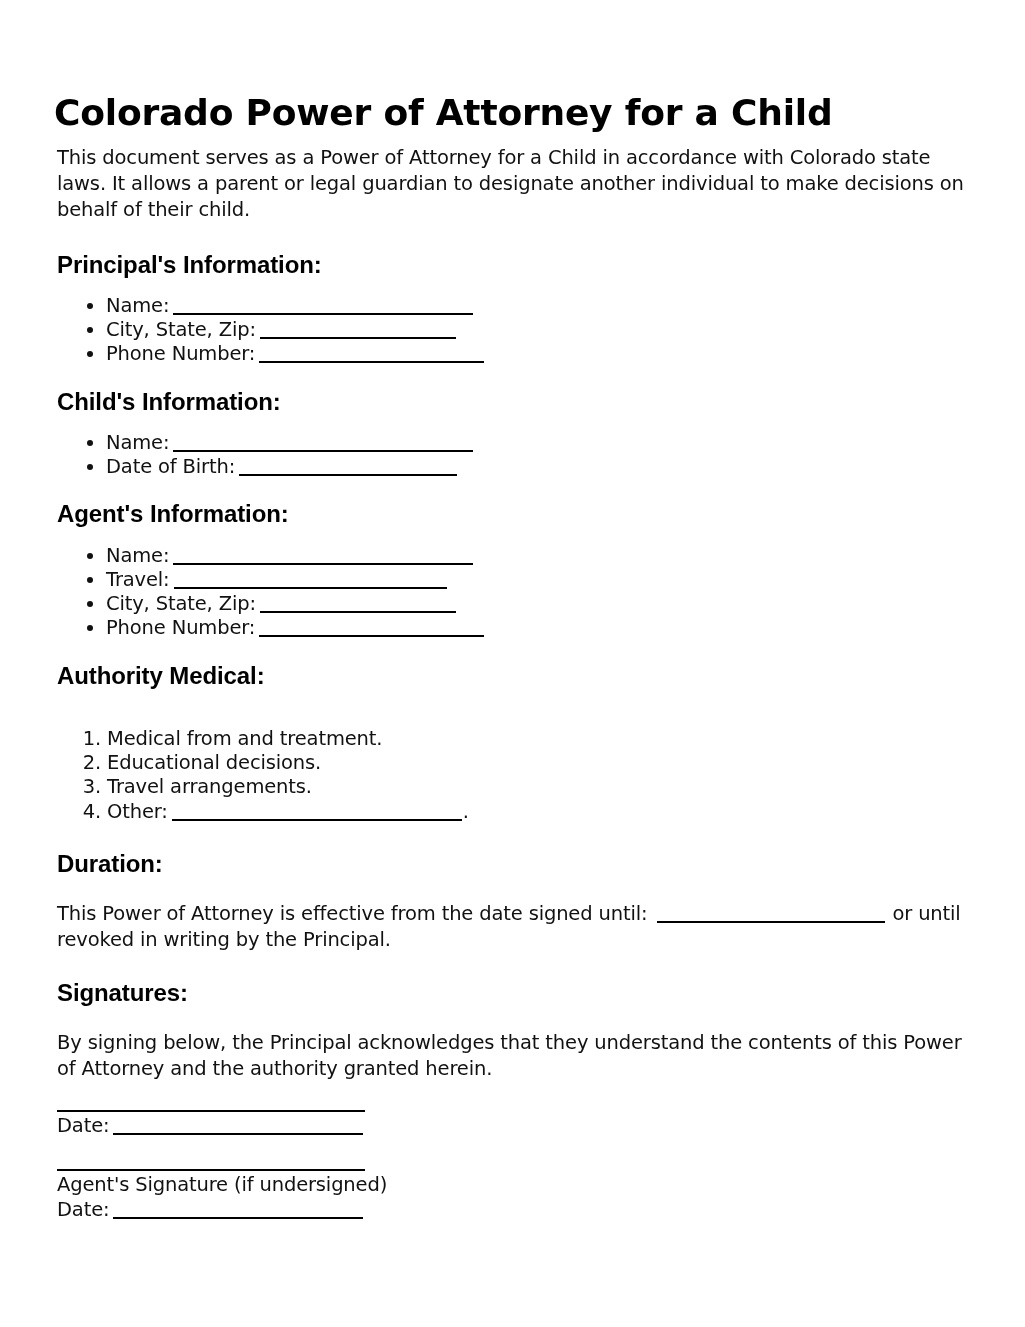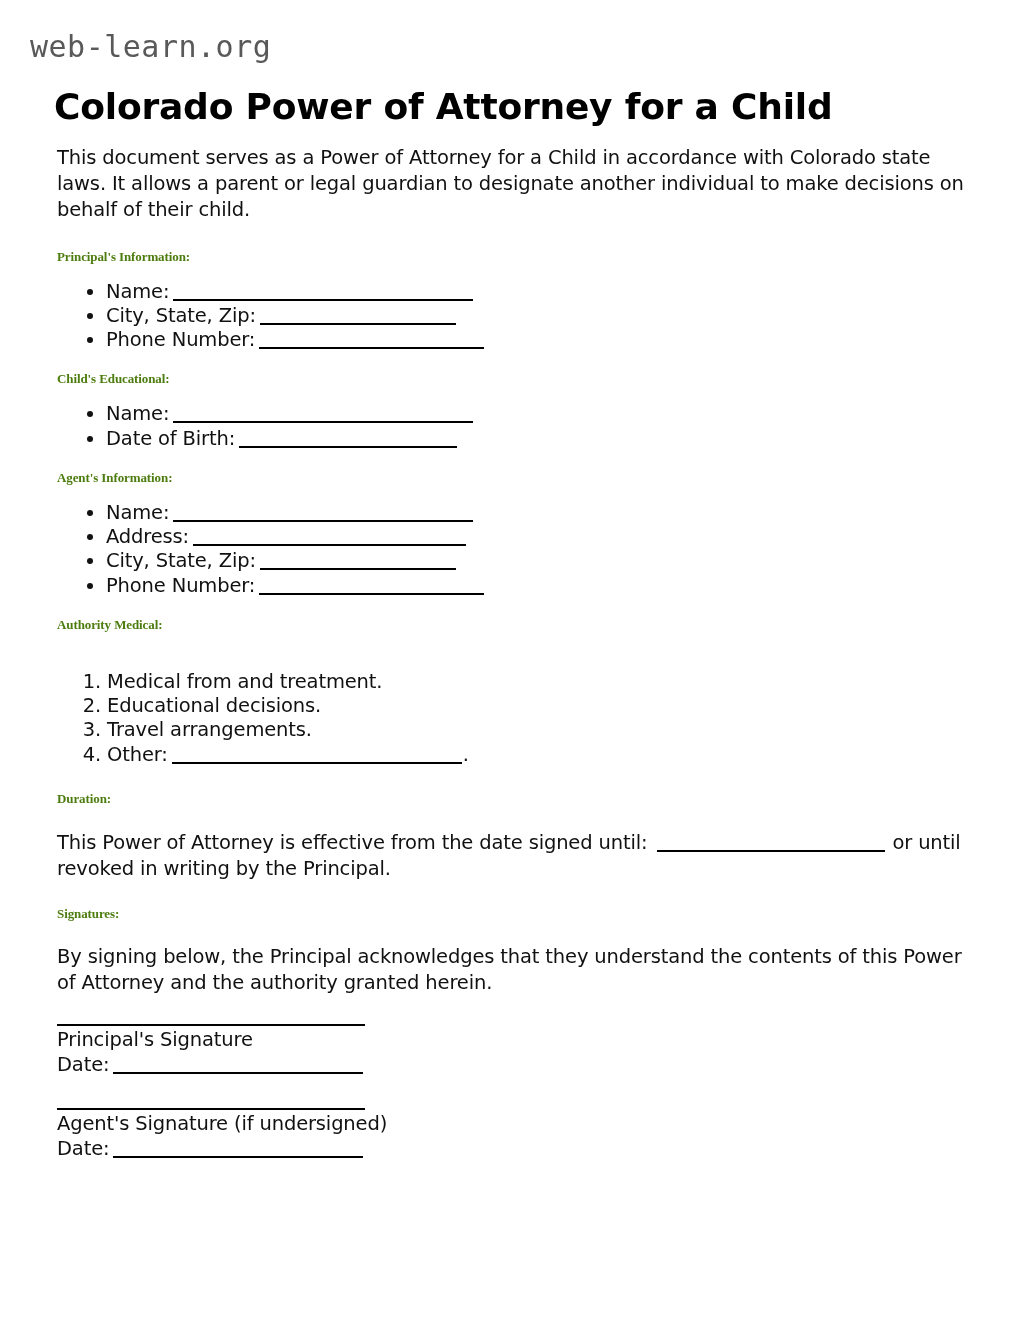--- a/index.html
+++ b/index.html
@@ -30,21 +30,21 @@
     font-family: "DejaVu Sans Mono", "Liberation Mono", monospace;
     font-size: 30px;
     letter-spacing: 0.5px;
     color: #595959;
     white-space: nowrap;
     line-height: 1;
   }
   .doc-title {
     position: absolute;
     left: 54px;
-    top: 62px;
+    top: 68px;
     font-family: "DejaVu Sans", sans-serif;
     font-weight: bold;
     font-size: 36px;
     letter-spacing: -0.2px;
     color: #000000;
     white-space: nowrap;
     line-height: 1.15;
   }
 
   
@@ -57,27 +57,27 @@
 
   p.para {
     margin: 0 0 0 0;
     font-size: 19.5px;
     line-height: 1.33;
     color: #111111;
     letter-spacing: -0.15px;
   }
 
   h2.heading {
-    font-family: Liberation Serif, serif;
+    font-family: Liberation Sans, sans-serif;
     font-weight: bold;
-    font-size: 13px;
+    font-size: 24px;
     line-height: 1.3;
     margin: 0;
     letter-spacing: -0.1px;
-    color: #4d7c0f;
+    color: #000000;
   }
 
   
   .gap-intro   { height: 26px; }
   .gap-after-h { height: 14px; }
   .gap-list    { height: 19px; }
   .gap-sec     { height: 24px; }
   .gap-para    { height: 22px; }
 
   ul.bullets, ol.numbers {
@@ -130,54 +130,53 @@
     letter-spacing: -0.15px;
     color: #111111;
     white-space: nowrap;
   }
 </style>
 </head>
 <body>
 
 <div class="page">
 
-  <div class="watermark">web-learn.org</div>
 
   <h1 class="doc-title">Colorado Power of Attorney for a Child</h1>
 
   <div class="content">
 
     <p class="para">This document serves as a Power of Attorney for a Child in accordance with Colorado state laws. It allows a parent or legal guardian to designate another individual to make decisions on behalf of their child.</p>
 
     <div class="gap-intro"></div>
 
     <h2 class="heading">Principal's Information:</h2>
     <div class="gap-after-h"></div>
     <ul class="bullets" id="principal-fields">
         <li><span>Name:</span><span class="blank" style="width: 300px;"></span></li>
         <li><span>City, State, Zip:</span><span class="blank" style="width: 196px;"></span></li>
         <li><span>Phone Number:</span><span class="blank" style="width: 225px;"></span></li>
       </ul>
 
     <div class="gap-list"></div>
 
-    <h2 class="heading">Child's Educational:</h2>
+    <h2 class="heading">Child's Information:</h2>
     <div class="gap-after-h"></div>
     <ul class="bullets" id="child-fields">
         <li><span>Name:</span><span class="blank" style="width: 300px;"></span></li>
         <li><span>Date of Birth:</span><span class="blank" style="width: 218px;"></span></li>
       </ul>
 
     <div class="gap-list"></div>
 
     <h2 class="heading">Agent's Information:</h2>
     <div class="gap-after-h"></div>
     <ul class="bullets" id="agent-fields">
         <li><span>Name:</span><span class="blank" style="width: 300px;"></span></li>
-        <li><span>Address:</span><span class="blank" style="width: 273px;"></span></li>
+        <li><span>Travel:</span><span class="blank" style="width: 273px;"></span></li>
         <li><span>City, State, Zip:</span><span class="blank" style="width: 196px;"></span></li>
         <li><span>Phone Number:</span><span class="blank" style="width: 225px;"></span></li>
       </ul>
 
     <div class="gap-list"></div>
 
     <h2 class="heading">Authority Medical:</h2>
     <div class="gap-para"></div>
     <div class="gap-after-h"></div>
     <ol class="numbers" id="authority-items">
@@ -195,21 +194,20 @@
 
     <div class="gap-sec"></div>
 
     <h2 class="heading">Signatures:</h2>
     <div class="gap-para"></div>
     <p class="para">By signing below, the Principal acknowledges that they understand the contents of this Power of Attorney and the authority granted herein.</p>
 
     <div class="sig-block" id="signature-blocks">
         <div class="sig-group">
           <div class="sig-rule"></div>
-          <div class="sig-label">Principal's Signature</div>
           <div class="sig-date"><span>Date:</span><span class="blank" style="width: 250px;"></span></div>
         </div>
         <div class="sig-group">
           <div class="sig-rule"></div>
           <div class="sig-label">Agent's Signature (if undersigned)</div>
           <div class="sig-date"><span>Date:</span><span class="blank" style="width: 250px;"></span></div>
         </div>
       </div>
 
   </div>

